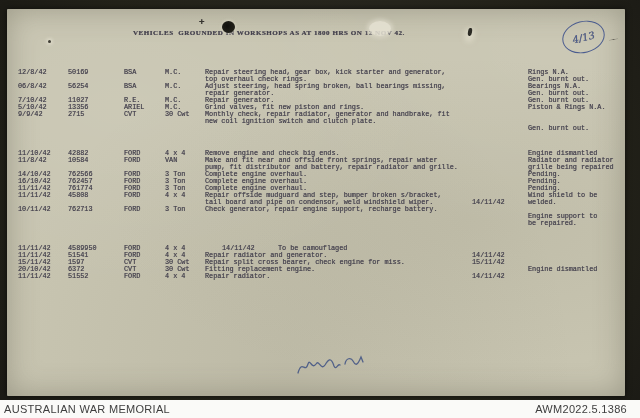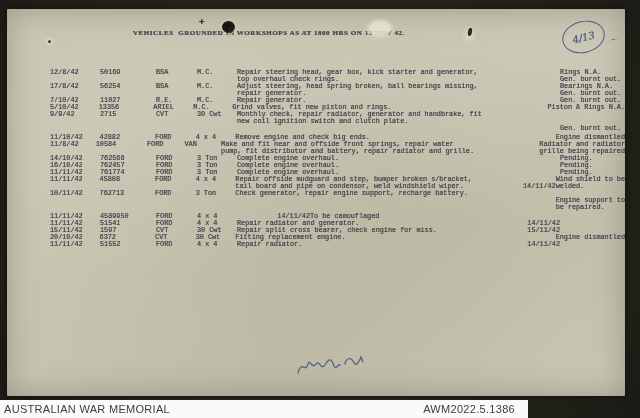--- a/index.html
+++ b/index.html
@@ -13,31 +13,31 @@
            radial-gradient(ellipse at 18% 25%, rgba(255,255,255,0.07), transparent 45%),
            radial-gradient(ellipse at 75% 55%, rgba(118,114,94,0.10), transparent 55%),
            radial-gradient(ellipse at 45% 92%, rgba(110,106,88,0.12), transparent 60%),
            radial-gradient(ellipse at 90% 10%, rgba(255,255,255,0.06), transparent 40%);
          box-shadow: inset 0 0 30px rgba(74,71,56,0.35), 0 0 6px rgba(0,0,0,0.6);}
   
   .typed{font-family:"Liberation Mono", monospace;color:#46434e;
          text-shadow:0.25px 0 0 rgba(70,66,82,0.5), -0.25px 0 0 rgba(70,66,82,0.3);}
   .title{position:absolute;left:126px;top:20px;font-size:7px;font-weight:bold;
          letter-spacing:0.55px;white-space:pre;font-family:Liberation Serif, serif;}
-  .table{position:absolute;left:0;top:60px;right:0;font-size:6.8px;padding-left:32px;}
+  .table{position:absolute;left:0;top:60px;right:0;font-size:6.8px;}
   .group{margin:0;}
-  .group + .group{margin-top:2px;}
+  .group + .group{margin-top:18px;}
   .row{display:flex;padding-left:11px;}
   .cell{line-height:7px;white-space:nowrap;box-sizing:border-box;}
   .c-date{width:50px;}
   .c-serial{width:56px;}
   .c-make{width:41px;}
   .c-type{width:40px;}
   .c-desc{width:250px;}
-  .c-mid{width:73px;padding-left:17px;display:flex;align-items:flex-end;justify-content:flex-end;}
+  .c-mid{width:73px;padding-left:17px;display:flex;align-items:flex-end;}
   .c-rem{flex:1;}
   .tl{height:7px;line-height:7px;white-space:nowrap;}
   
   .punch{position:absolute;left:215px;top:12px;width:13px;height:12px;border-radius:50%;
          background:radial-gradient(circle at 40% 40%, #11100d 0%, #26251d 85%);
          box-shadow:0 0 3px 1px rgba(225,222,205,0.5);}
   .plusmark{position:absolute;left:192px;top:7px;font-size:9px;font-weight:bold;color:#38362f;
             font-family:"DejaVu Sans Mono",monospace;}
   .blemish{position:absolute;left:362px;top:12px;width:22px;height:15px;border-radius:50%;
            background:rgba(230,227,211,0.85);box-shadow:0 0 4px 2px rgba(230,227,211,0.6);}
@@ -47,21 +47,21 @@
   .pinhole{position:absolute;left:41px;top:31px;width:3px;height:3px;border-radius:50%;
            background:#403e35;box-shadow:0 0 3px 2px rgba(228,225,209,0.6);}
   .circled{position:absolute;left:555px;top:12px;width:41px;height:30px;
            border:1.6px solid #4b5c8f;border-radius:50%;transform:rotate(-14deg);
            display:flex;align-items:center;justify-content:center;
            font-family:"DejaVu Serif", serif;font-style:italic;font-size:10px;color:#4b5c8f;}
   .dashmark{position:absolute;left:602px;top:30px;width:9px;height:0;
             border-top:1.6px solid #55534a;transform:rotate(-10deg);border-radius:2px;opacity:.8;}
   .signature{position:absolute;left:288px;top:340px;}
   
-  .footer{position:absolute;left:0;bottom:0;width:528px;height:18px;background:#fafaf8;
+  .footer{position:absolute;left:0;bottom:0;width:640px;height:18px;background:#fafaf8;
           display:flex;align-items:center;justify-content:space-between;
           font-size:11px;color:#3e3e3e;letter-spacing:0.3px;}
   .footer .fl{padding-left:4px;}
   .footer .fr{padding-right:13px;}
 </style>
 </head>
 <body>
 
 <div class="stage">
   <div class="paper typed">
@@ -86,21 +86,21 @@
               <div class="tl">Repair steering head, gear box, kick starter and generator,</div>
               <div class="tl">top overhaul check rings.</div>
             </div>
             <div class="cell c-mid"></div>
             <div class="cell c-rem">
               <div class="tl">Rings N.A.</div>
               <div class="tl">Gen. burnt out.</div>
             </div>
           </div>
           <div class="row">
-            <div class="cell c-date">17/8/42</div>
+            <div class="cell c-date">06/8/42</div>
             <div class="cell c-serial">56254</div>
             <div class="cell c-make">BSA</div>
             <div class="cell c-type">M.C.</div>
             <div class="cell c-desc">
               <div class="tl">Adjust steering, head spring broken, ball bearings missing,</div>
               <div class="tl">repair generator.</div>
             </div>
             <div class="cell c-mid"></div>
             <div class="cell c-rem">
               <div class="tl">Bearings N.A.</div>

